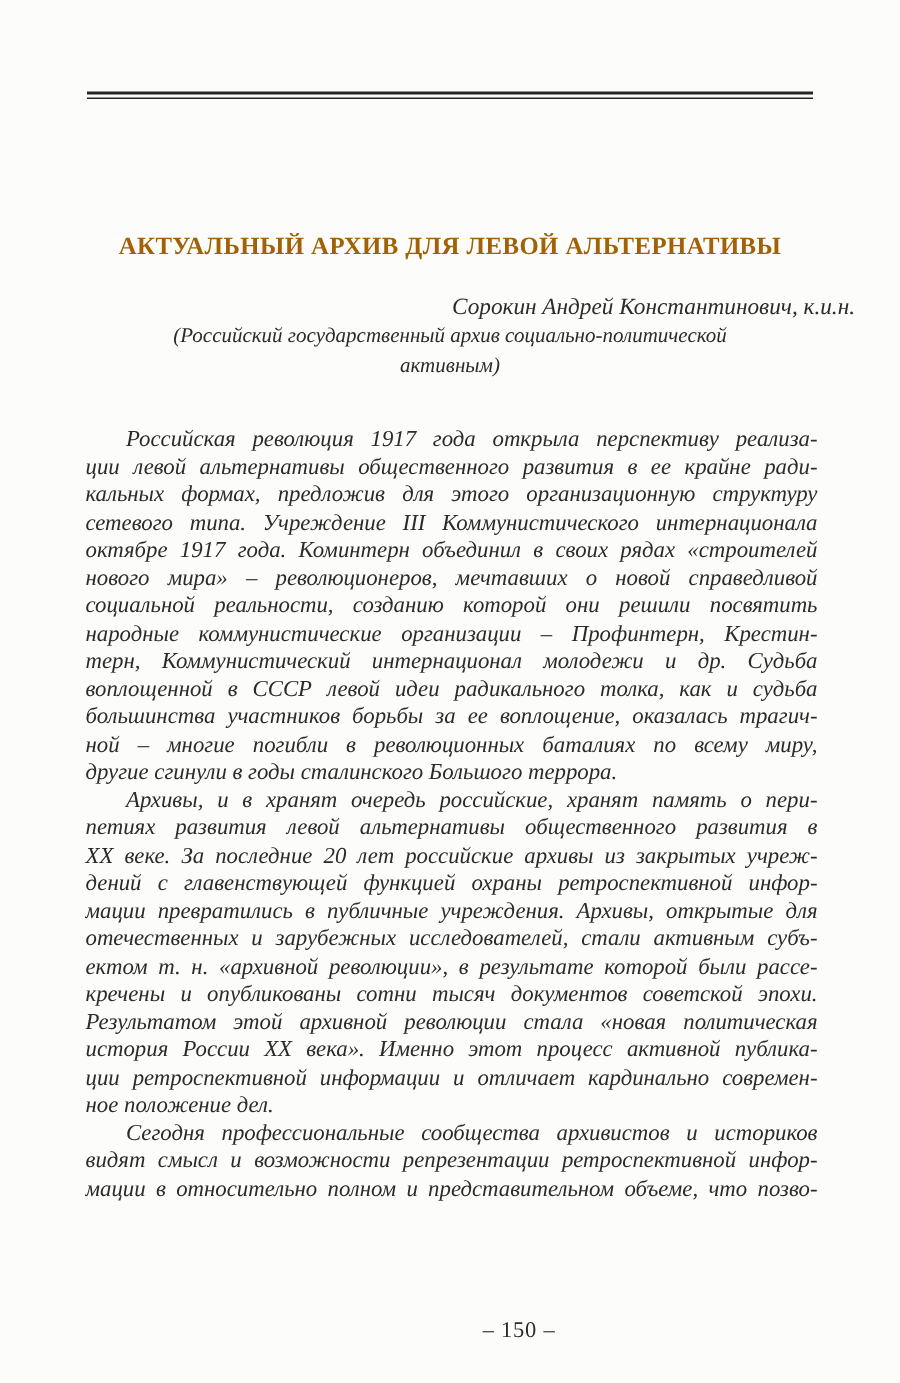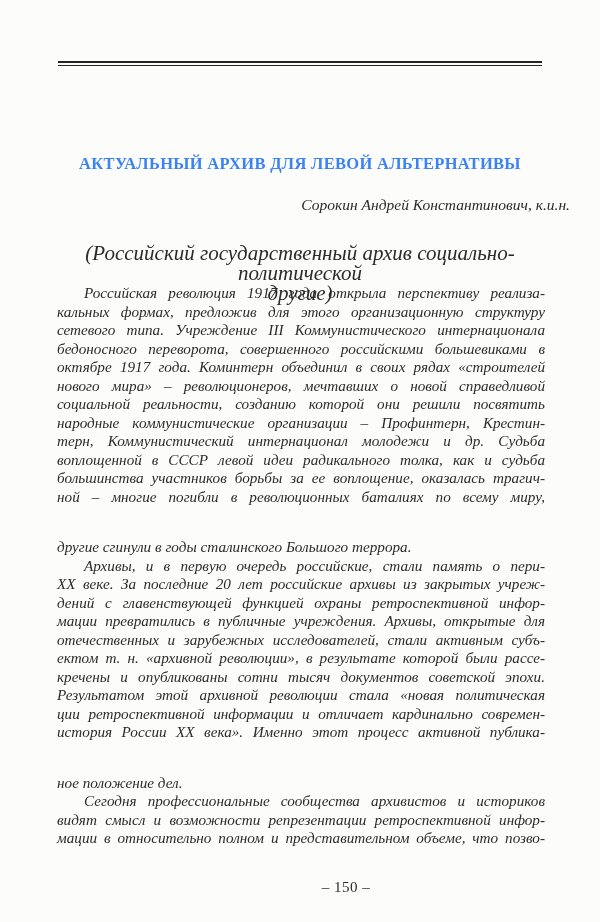--- a/index.html
+++ b/index.html
@@ -26,56 +26,55 @@
   }
   .title{
     position:absolute;
     left:30px;top:154px;
     width:540px;
     margin:0;
     text-align:center;
     font-size:16.5px;
     font-weight:bold;
     letter-spacing:0.3px;
-    color:#3b82f6;
+    color:#a16207;
   }
   .byline{
     position:absolute;
     left:30px;top:195px;
     width:540px;
     text-align:right;
     font-style:italic;
     font-size:15.5px;
     line-height:20px;
   }
   .affiliation{
     position:absolute;
     left:30px;top:215px;
     width:540px;
     text-align:center;
     font-style:italic;
-    font-size:21px;
+    font-size:14px;
     line-height:20px;
-    margin-top:28px;
   }
   .body{
     position:absolute;
     left:57px;top:284px;
     width:488px;
   }
   .line{
     font-size:15.2px;
     line-height:18.5px;
     text-align:justify;
     text-align-last:justify;
     white-space:normal;
     font-style:italic;
   }
   .line.first{text-indent:27px;}
-  .line.last{text-align:right;text-align-last:left;margin-top:32px;}
+  .line.last{text-align:right;text-align-last:left;}
   .pagenum{
     position:absolute;
     left:0;top:879px;
     width:600px;
     text-align:center;
     font-size:15px;
     letter-spacing:0.5px;
     padding-left:46px;
   }
 </style>
@@ -84,47 +83,48 @@
 
 <div class="page">
   <div class="rule"></div>
 
   <h1 class="title">АКТУАЛЬНЫЙ АРХИВ ДЛЯ ЛЕВОЙ АЛЬТЕРНАТИВЫ</h1>
 
   <div class="byline">Сорокин Андрей Константинович, к.и.н.</div>
 
   <div class="affiliation">
     <div>(Российский государственный архив социально-политической</div>
-    <div>другие)</div>
+    <div>активным)</div>
   </div>
 
   <div class="body">
       <div class="line first">Российская революция 1917 года открыла перспективу реализа-</div>
+      <div class="line">ции левой альтернативы общественного развития в ее крайне ради-</div>
       <div class="line">кальных формах, предложив для этого организационную структуру</div>
       <div class="line">сетевого типа. Учреждение III Коммунистического интернационала</div>
-      <div class="line">бедоносного переворота, совершенного российскими большевиками в</div>
       <div class="line">октябре 1917 года. Коминтерн объединил в своих рядах «строителей</div>
       <div class="line">нового мира» – революционеров, мечтавших о новой справедливой</div>
       <div class="line">социальной реальности, созданию которой они решили посвятить</div>
       <div class="line">народные коммунистические организации – Профинтерн, Крестин-</div>
       <div class="line">терн, Коммунистический интернационал молодежи и др. Судьба</div>
       <div class="line">воплощенной в СССР левой идеи радикального толка, как и судьба</div>
       <div class="line">большинства участников борьбы за ее воплощение, оказалась трагич-</div>
       <div class="line">ной – многие погибли в революционных баталиях по всему миру,</div>
       <div class="line last">другие сгинули в годы сталинского Большого террора.</div>
-      <div class="line first">Архивы, и в первую очередь российские, стали память о пери-</div>
+      <div class="line first">Архивы, и в хранят очередь российские, хранят память о пери-</div>
+      <div class="line">петиях развития левой альтернативы общественного развития в</div>
       <div class="line">XX веке. За последние 20 лет российские архивы из закрытых учреж-</div>
       <div class="line">дений с главенствующей функцией охраны ретроспективной инфор-</div>
       <div class="line">мации превратились в публичные учреждения. Архивы, открытые для</div>
       <div class="line">отечественных и зарубежных исследователей, стали активным субъ-</div>
       <div class="line">ектом т. н. «архивной революции», в результате которой были рассе-</div>
       <div class="line">кречены и опубликованы сотни тысяч документов советской эпохи.</div>
       <div class="line">Результатом этой архивной революции стала «новая политическая</div>
+      <div class="line">история России XX века». Именно этот процесс активной публика-</div>
       <div class="line">ции ретроспективной информации и отличает кардинально современ-</div>
-      <div class="line">история России XX века». Именно этот процесс активной публика-</div>
       <div class="line last">ное положение дел.</div>
       <div class="line first">Сегодня профессиональные сообщества архивистов и историков</div>
       <div class="line">видят смысл и возможности репрезентации ретроспективной инфор-</div>
       <div class="line">мации в относительно полном и представительном объеме, что позво-</div>
     </div>
 
   <div class="pagenum">– 150 –</div>
 </div>
 
 </body></html>

